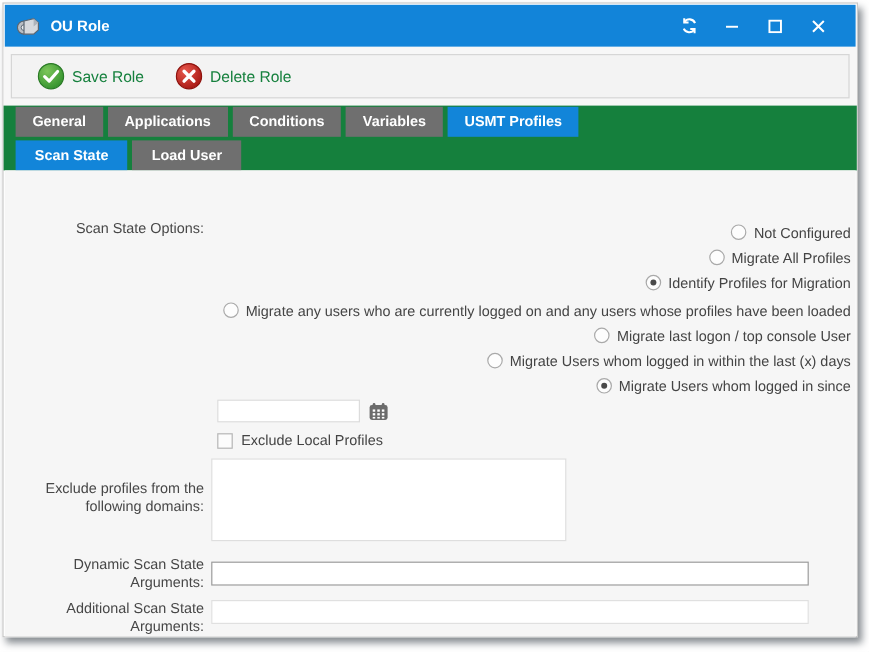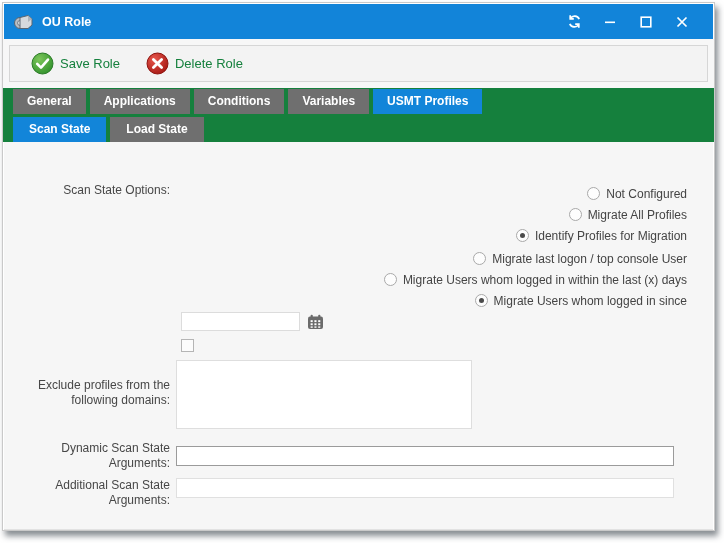--- a/index.html
+++ b/index.html
@@ -34,21 +34,21 @@
   .tabrow { display:flex; }
   .tabrow.sub { margin-top:3px; }
   .tab { height:25px; line-height:25px; padding:0 14px; margin-right:4px;
     background:#6f6f6f; color:#ffffff; font-size:12px; font-weight:bold;
     border:none; cursor:pointer; white-space:nowrap; }
   .tab.active { background:#1285d9; }
   .subtab { padding:0 16px; }
 
   
   .content { background:#f6f6f6; flex:1; border-bottom:1px solid #e2e2e2;
-    margin:0 1px; padding:41px 26px 0 10px; font-size:12px; color:#444444; }
+    margin:0 1px; padding:41px 4px 0 10px; font-size:12px; color:#444444; }
   .frow { display:flex; }
   .flabel { width:162px; flex:none; text-align:right; padding-right:6px;
     color:#474747; line-height:15px; }
   .ffield { flex:1; min-width:0; }
 
   .radiorow { display:flex; align-items:center; height:21px; cursor:pointer;justify-content:flex-end; }
   .radio { width:13px; height:13px; border:1px solid #a9a9a9; border-radius:50%;
     background:#fdfdfd; margin:0 6px 0 5px; flex:none; position:relative; }
   .radio.checked::after { content:""; position:absolute; left:3px; top:3px;
     width:5px; height:5px; border-radius:50%; background:#4a4a4a; }
@@ -154,21 +154,21 @@
     <div class="tabsarea">
       <div class="tabrow">
         <button class="tab">General</button>
         <button class="tab">Applications</button>
         <button class="tab">Conditions</button>
         <button class="tab">Variables</button>
         <button class="tab active">USMT Profiles</button>
       </div>
       <div class="tabrow sub">
         <button class="tab subtab active">Scan State</button>
-        <button class="tab subtab">Load State</button>
+        <button class="tab subtab">Load User</button>
       </div>
     </div>
 
     <div class="content">
 
       <div class="frow">
         <div class="flabel">Scan State Options:</div>
         <div class="ffield">
           <div class="radiorow">
             <span class="radio"></span>
@@ -177,20 +177,24 @@
           <div class="radiorow">
             <span class="radio"></span>
             <span class="rlabel">Migrate All Profiles</span>
           </div>
           <div class="radiorow">
             <span class="radio checked"></span>
             <span class="rlabel">Identify Profiles for Migration</span>
           </div>
 
           <div class="group2">
+            <div class="radiorow">
+              <span class="radio"></span>
+              <span class="rlabel">Migrate any users who are currently logged on and any users whose profiles have been loaded</span>
+            </div>
             <div class="radiorow">
               <span class="radio"></span>
               <span class="rlabel">Migrate last logon / top console User</span>
             </div>
             <div class="radiorow">
               <span class="radio"></span>
               <span class="rlabel">Migrate Users whom logged in within the last (x) days</span>
             </div>
             <div class="radiorow">
               <span class="radio checked"></span>
@@ -215,20 +219,21 @@
                   <rect x="3.6" y="12.4" width="2.1" height="1.4"></rect>
                     <rect x="7.4" y="12.4" width="2.1" height="1.4"></rect>
                     <rect x="11.2" y="12.4" width="2.1" height="1.4"></rect>
                 </g>
               </svg>
             </button>
           </div>
 
           <div class="checkrow">
             <span class="checkbox"></span>
+            <span>Exclude Local Profiles</span>
           </div>
         </div>
       </div>
 
       <div class="frow textarearow">
         <div class="flabel">Exclude profiles from the following domains:</div>
         <div class="ffield">
           <textarea class="domains-box" style=""></textarea>
         </div>
       </div>

